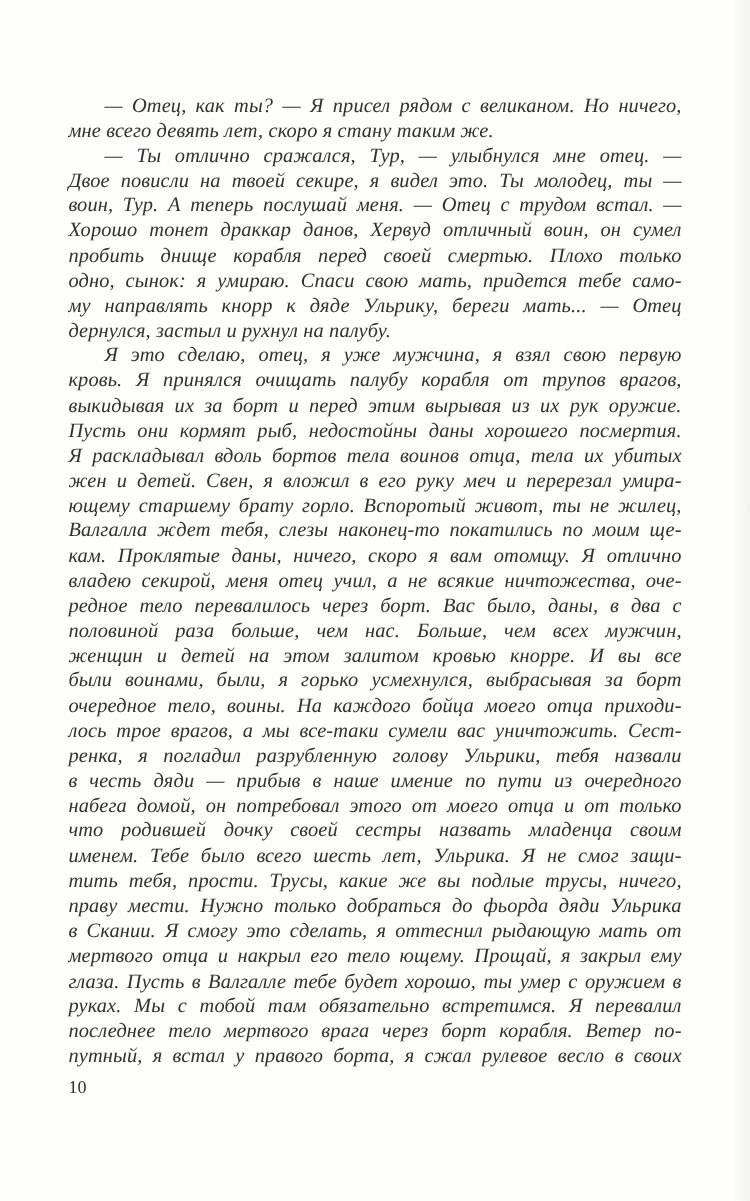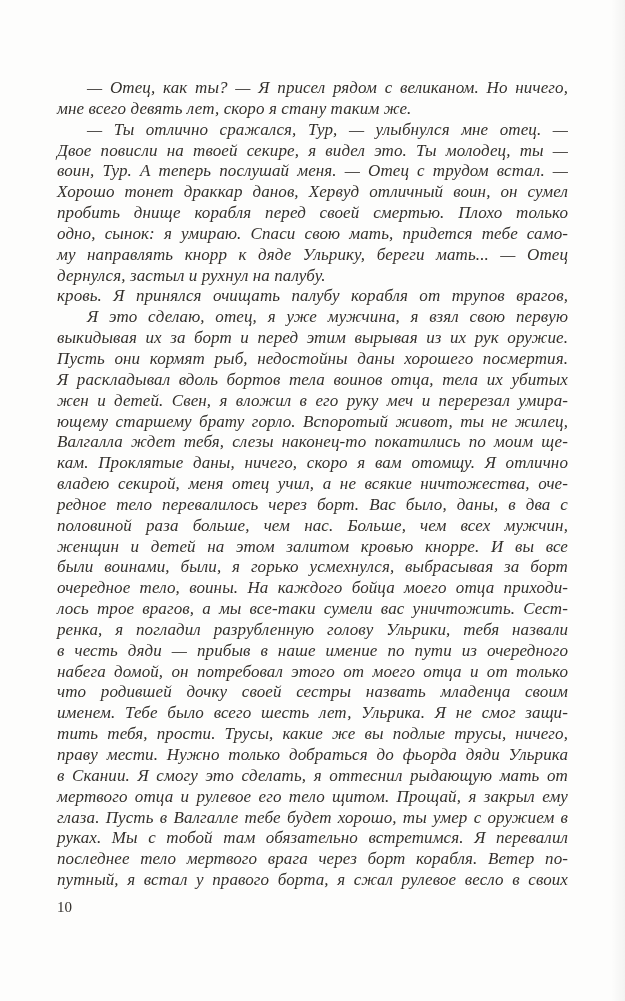--- a/index.html
+++ b/index.html
@@ -73,22 +73,22 @@
         <div class="line first">— Ты отлично сражался, Тур, — улыбнулся мне отец. —</div>
         <div class="line">Двое повисли на твоей секире, я видел это. Ты молодец, ты —</div>
         <div class="line">воин, Тур. А теперь послушай меня. — Отец с трудом встал. —</div>
         <div class="line">Хорошо тонет драккар данов, Хервуд отличный воин, он сумел</div>
         <div class="line">пробить днище корабля перед своей смертью. Плохо только</div>
         <div class="line">одно, сынок: я умираю. Спаси свою мать, придется тебе само-</div>
         <div class="line">му направлять кнорр к дяде Ульрику, береги мать... — Отец</div>
         <div class="line end">дернулся, застыл и рухнул на палубу.</div>
       </div>
       <div class="para">
+        <div class="line first">Я это сделаю, отец, я уже мужчина, я взял свою первую</div>
         <div class="line">кровь. Я принялся очищать палубу корабля от трупов врагов,</div>
-        <div class="line first">Я это сделаю, отец, я уже мужчина, я взял свою первую</div>
         <div class="line">выкидывая их за борт и перед этим вырывая из их рук оружие.</div>
         <div class="line">Пусть они кормят рыб, недостойны даны хорошего посмертия.</div>
         <div class="line">Я раскладывал вдоль бортов тела воинов отца, тела их убитых</div>
         <div class="line">жен и детей. Свен, я вложил в его руку меч и перерезал умира-</div>
         <div class="line">ющему старшему брату горло. Вспоротый живот, ты не жилец,</div>
         <div class="line">Валгалла ждет тебя, слезы наконец-то покатились по моим ще-</div>
         <div class="line">кам. Проклятые даны, ничего, скоро я вам отомщу. Я отлично</div>
         <div class="line">владею секирой, меня отец учил, а не всякие ничтожества, оче-</div>
         <div class="line">редное тело перевалилось через борт. Вас было, даны, в два с</div>
         <div class="line">половиной раза больше, чем нас. Больше, чем всех мужчин,</div>
@@ -97,21 +97,21 @@
         <div class="line">очередное тело, воины. На каждого бойца моего отца приходи-</div>
         <div class="line">лось трое врагов, а мы все-таки сумели вас уничтожить. Сест-</div>
         <div class="line">ренка, я погладил разрубленную голову Ульрики, тебя назвали</div>
         <div class="line">в честь дяди — прибыв в наше имение по пути из очередного</div>
         <div class="line">набега домой, он потребовал этого от моего отца и от только</div>
         <div class="line">что родившей дочку своей сестры назвать младенца своим</div>
         <div class="line">именем. Тебе было всего шесть лет, Ульрика. Я не смог защи-</div>
         <div class="line">тить тебя, прости. Трусы, какие же вы подлые трусы, ничего,</div>
         <div class="line">праву мести. Нужно только добраться до фьорда дяди Ульрика</div>
         <div class="line">в Скании. Я смогу это сделать, я оттеснил рыдающую мать от</div>
-        <div class="line">мертвого отца и рулевое его тело щитом. Прощай, я закрыл ему</div>
+        <div class="line">мертвого отца и накрыл его тело ющему. Прощай, я закрыл ему</div>
         <div class="line">глаза. Пусть в Валгалле тебе будет хорошо, ты умер с оружием в</div>
         <div class="line">руках. Мы с тобой там обязательно встретимся. Я перевалил</div>
         <div class="line">последнее тело мертвого врага через борт корабля. Ветер по-</div>
         <div class="line">путный, я встал у правого борта, я сжал рулевое весло в своих</div>
       </div>
     </div>
   <div class="page-number">10</div>
 </div>
 
 </body></html>

